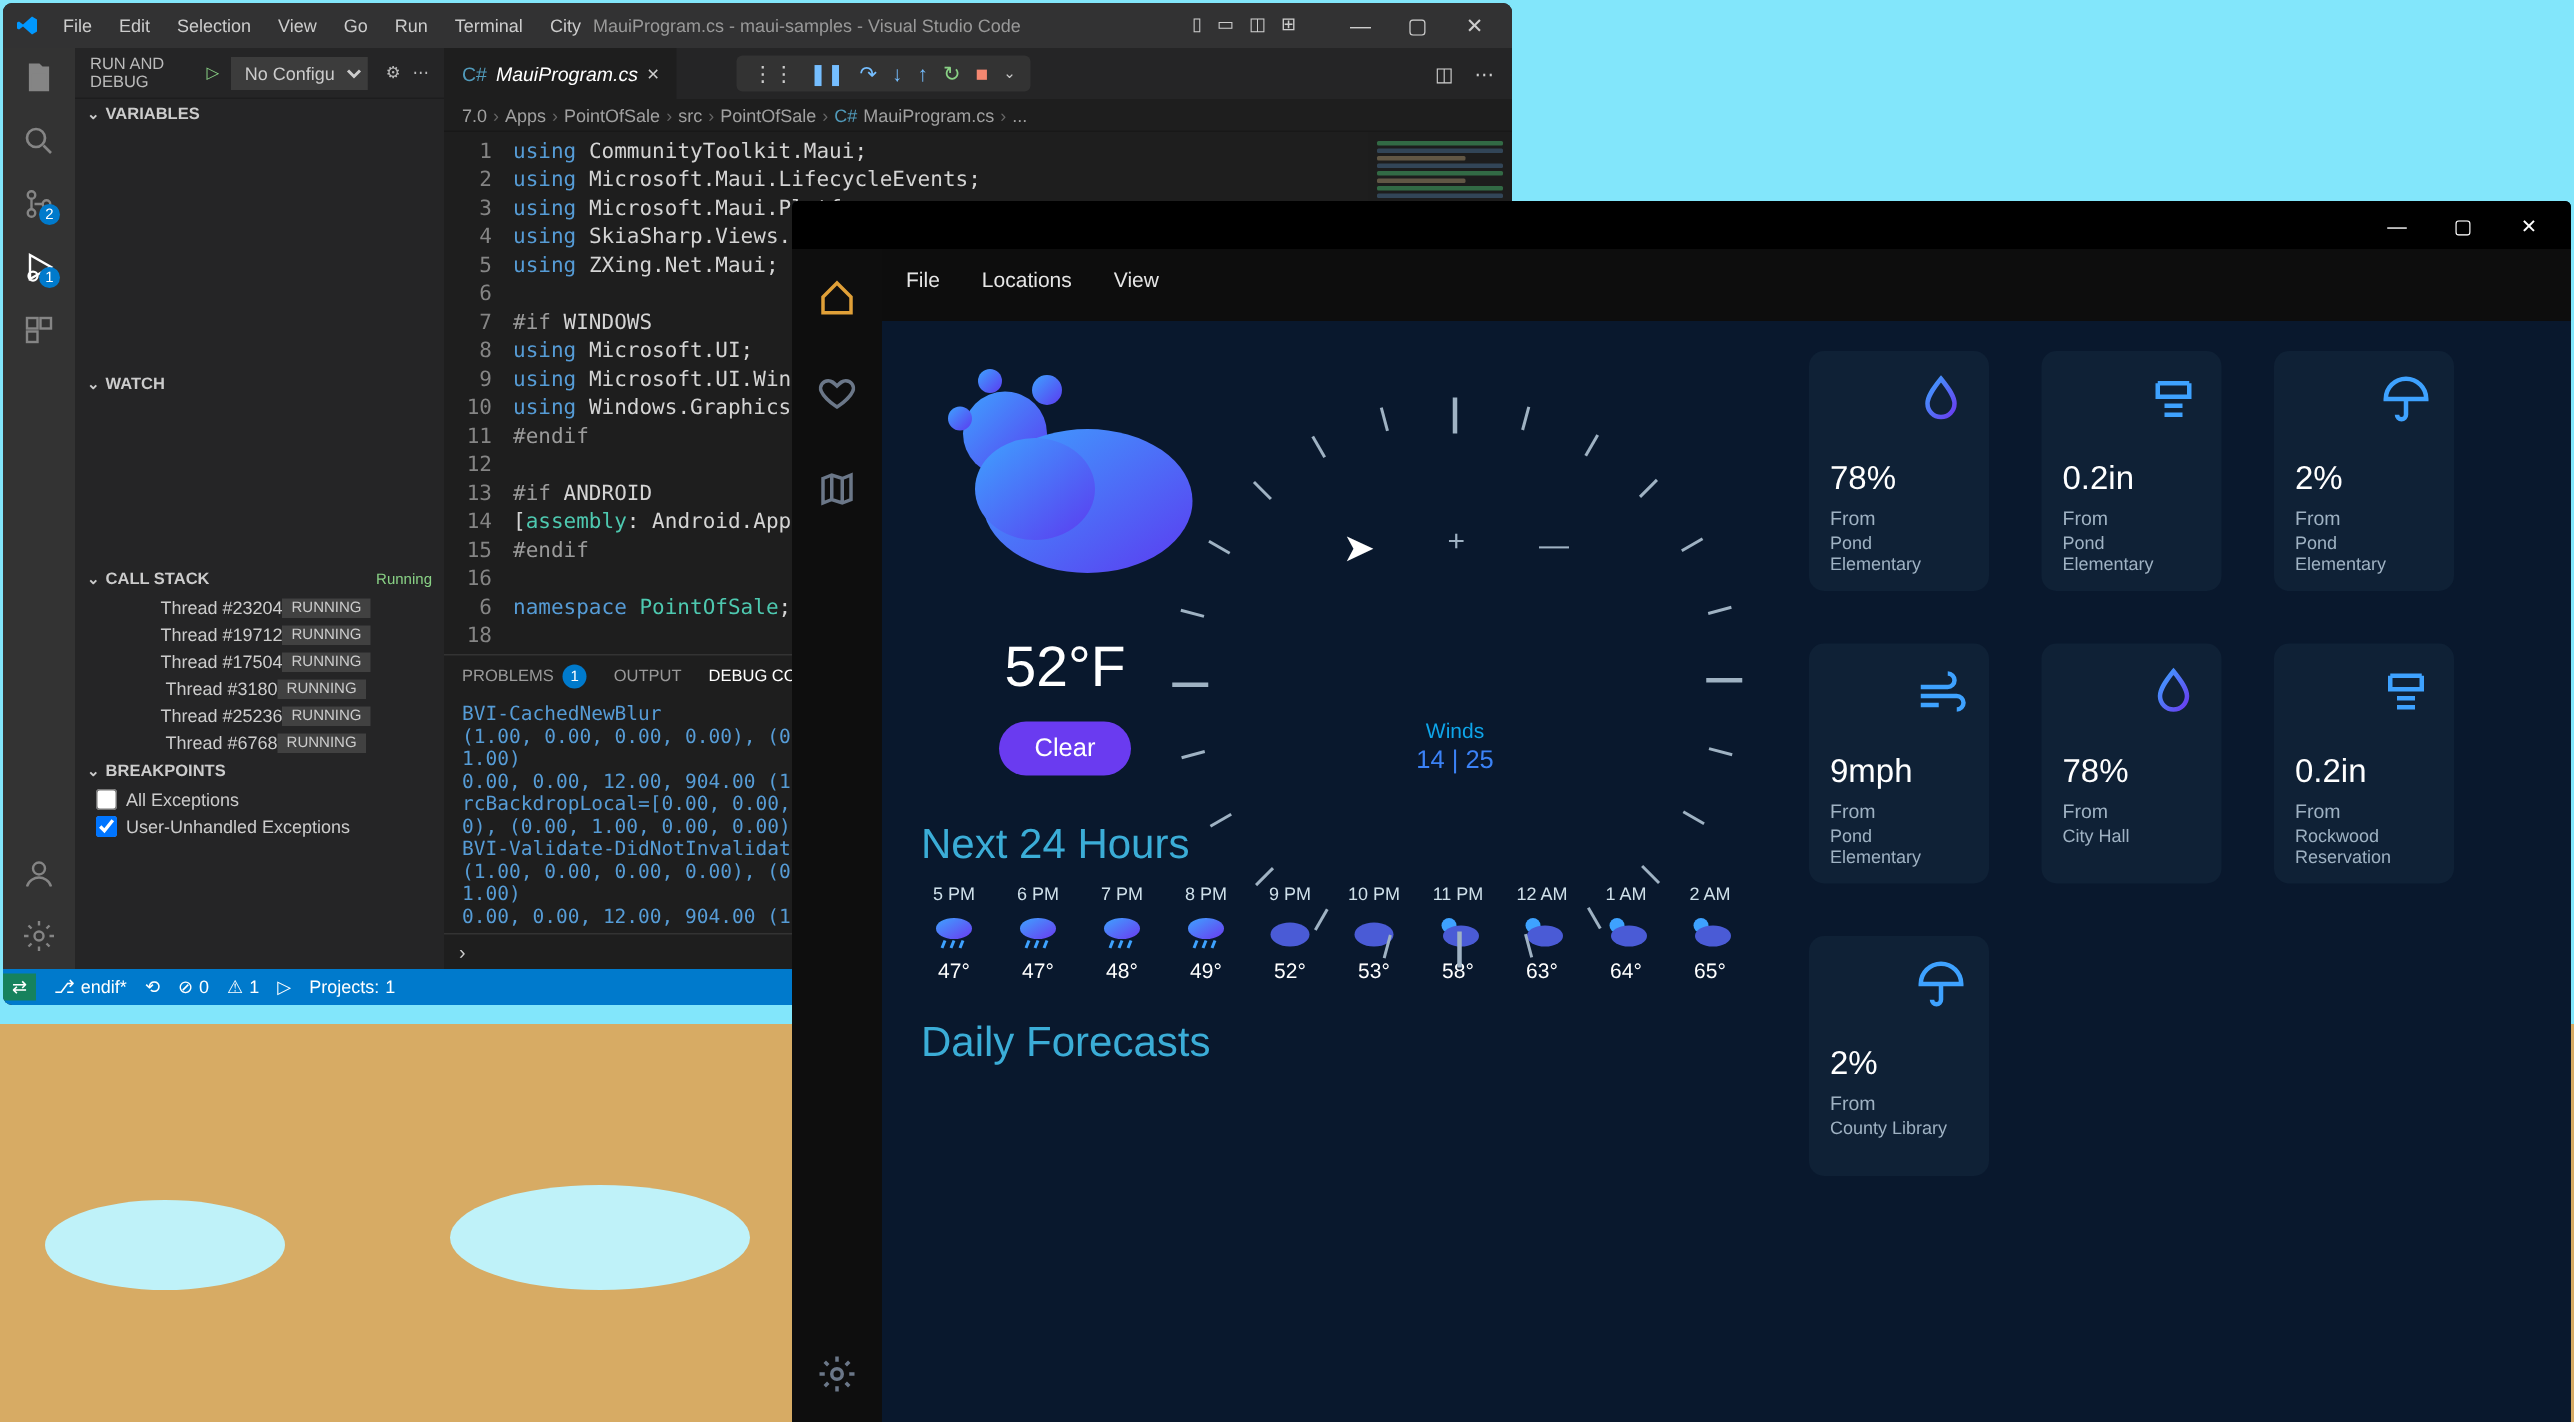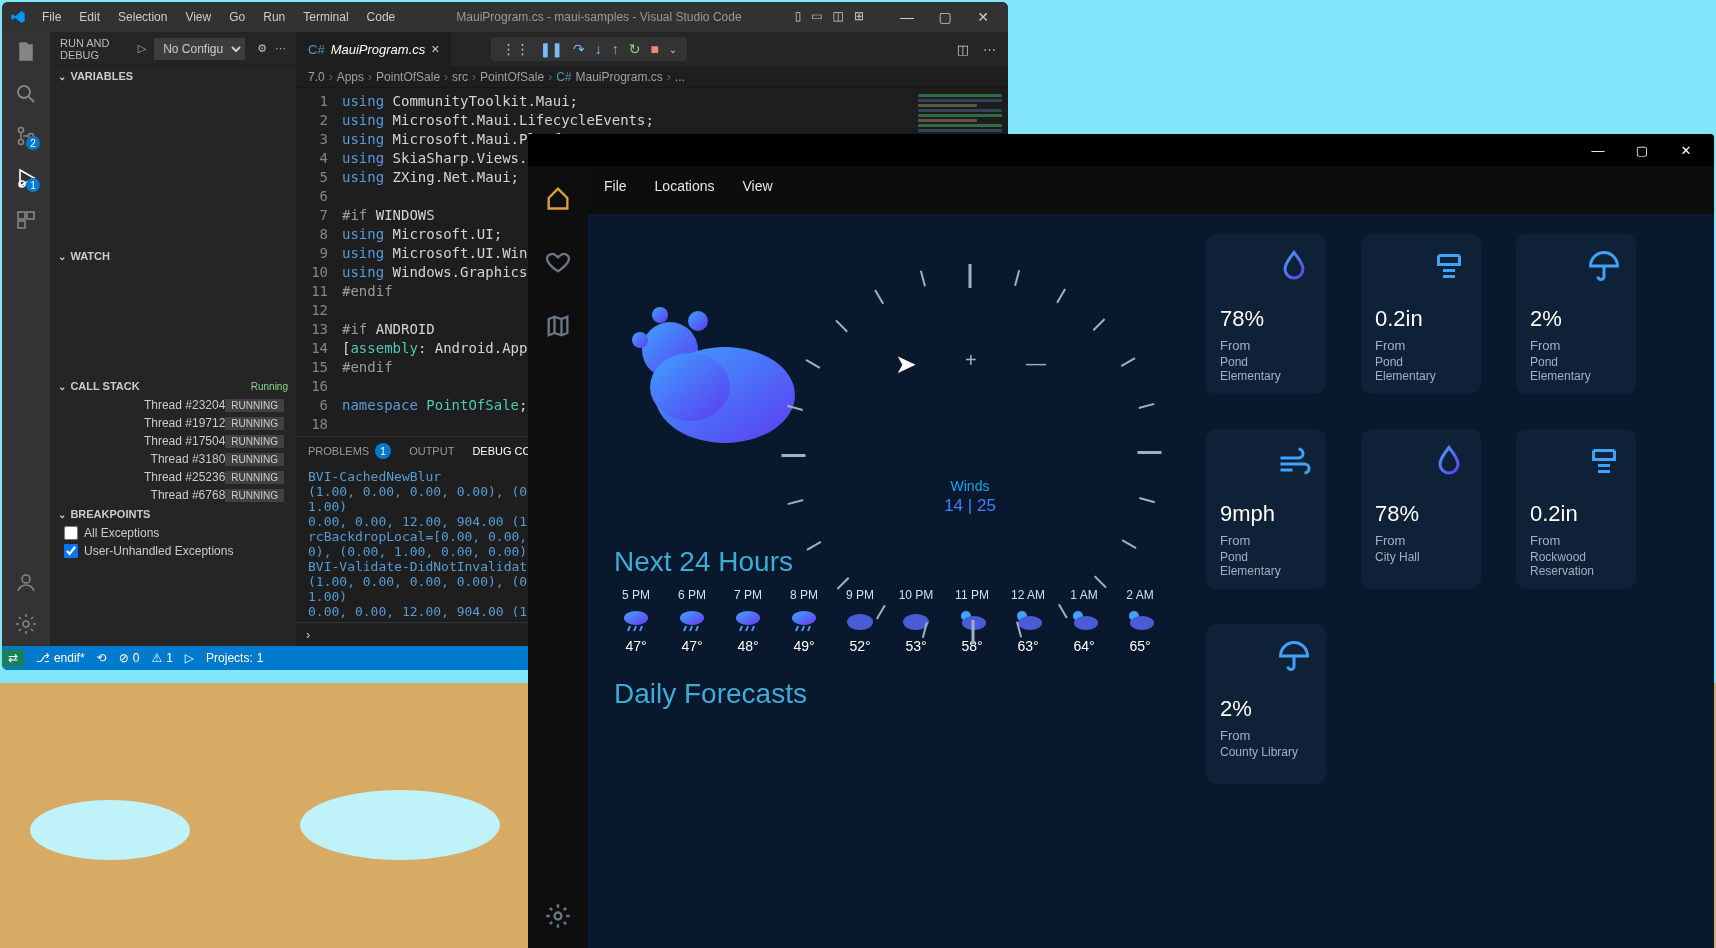--- a/index.html
+++ b/index.html
@@ -44,21 +44,21 @@
     color: #cccccc;
     padding-left: 8px;
   }
   .vscode-titlebar .vs-logo {
     width: 16px; height: 16px; margin-right: 8px;
     color: #0098ff;
   }
   .vscode-menu { display: flex; gap: 2px; }
   .vscode-menu span { padding: 4px 8px; cursor: default; }
   .vscode-title-center {
-    flex: 1; text-align: center; color: #999999;
+    flex: 1; color: #999999;
     font-size: 12px;
   }
   .vscode-winctrl { display: flex; gap: 8px; padding-right: 10px; }
   .vscode-winctrl .layout-icons { display:flex; gap:10px; margin-right: 20px; color:#ccc; }
   .vscode-winctrl .wc { width: 30px; text-align: center; font-size: 14px; color:#ccc;}
   .vscode-body { flex: 1; display: flex; overflow: hidden; }
   .activitybar {
     width: 48px; background: #333333;
     display: flex; flex-direction: column; align-items: center;
     padding-top: 8px; gap: 18px;
@@ -92,21 +92,21 @@
   .sidepanel-header .gear { margin-left:4px; }
   .section-head {
     display:flex; align-items:center; padding: 4px 8px;
     font-size:11px; font-weight:600; color:#ccc;
     text-transform: uppercase;
   }
   .section-head .chev { margin-right:4px; font-size:10px;}
   .section-head .tag { margin-left:auto; font-size:10px; color:#89d185; text-transform:none; font-weight:400;}
   .callstack-list { font-size:12px; }
   .callstack-row {
-    display:flex; align-items:center; justify-content:flex-end;
+    display:flex; align-items:center; justify-content:center;
     padding: 2px 12px 2px 20px;
   }
   .callstack-row .badge {
     background:#414141; font-size:10px; padding:1px 6px;
     text-transform: uppercase;
   }
   .bp-list { font-size:12px; padding-left:14px; }
   .bp-row { display:flex; align-items:center; gap:6px; padding:2px 0;}
   .bp-row input[type=checkbox]{ width:14px; height:14px;}
 
@@ -318,21 +318,21 @@
         </svg>
     </span>
     <div class="vscode-menu">
       <span>File</span>
       <span>Edit</span>
       <span>Selection</span>
       <span>View</span>
       <span>Go</span>
       <span>Run</span>
       <span>Terminal</span>
-      <span>Code</span>
+      <span>City</span>
     </div>
     <div class="vscode-title-center">MauiProgram.cs - maui-samples - Visual Studio Code</div>
     <div class="vscode-winctrl">
       <div class="layout-icons">
         <span>▯</span>
         <span>▭</span>
         <span>◫</span>
         <span>⊞</span>
       </div>
       <span class="wc">―</span>
@@ -619,20 +619,24 @@
                         <stop offset="1" stop-color="#5b3bf0"></stop>
                       </linearGradient>
                     </defs>
                   <circle cx="60" cy="55" r="28" fill="url(#g1)"></circle>
                   <circle cx="30" cy="45" r="8" fill="url(#g1)"></circle>
                   <circle cx="50" cy="20" r="8" fill="url(#g1)"></circle>
                   <circle cx="88" cy="26" r="10" fill="url(#g1)"></circle>
                   <ellipse cx="115" cy="100" rx="70" ry="48" fill="url(#g1)"></ellipse>
                   <ellipse cx="80" cy="92" rx="40" ry="34" fill="url(#g1)"></ellipse>
                 </svg>
+              </div>
+              <div class="temp-block">
+                <div class="temp">52°F</div>
+                <button class="clear-btn">Clear</button>
               </div>
             </div>
             <div class="compass-area">
               <div class="compass" id="compass">
                 <span class="arrow">➤</span>
                 <span class="plus">+</span>
                 <span class="minus">—</span>
               <div class="tick long" style="transform: rotate(0deg) translate(-50%, -100px);"></div>
                   <div class="tick" style="transform: rotate(15deg) translate(-50%, -100px);"></div>
                   <div class="tick" style="transform: rotate(30deg) translate(-50%, -100px);"></div>

